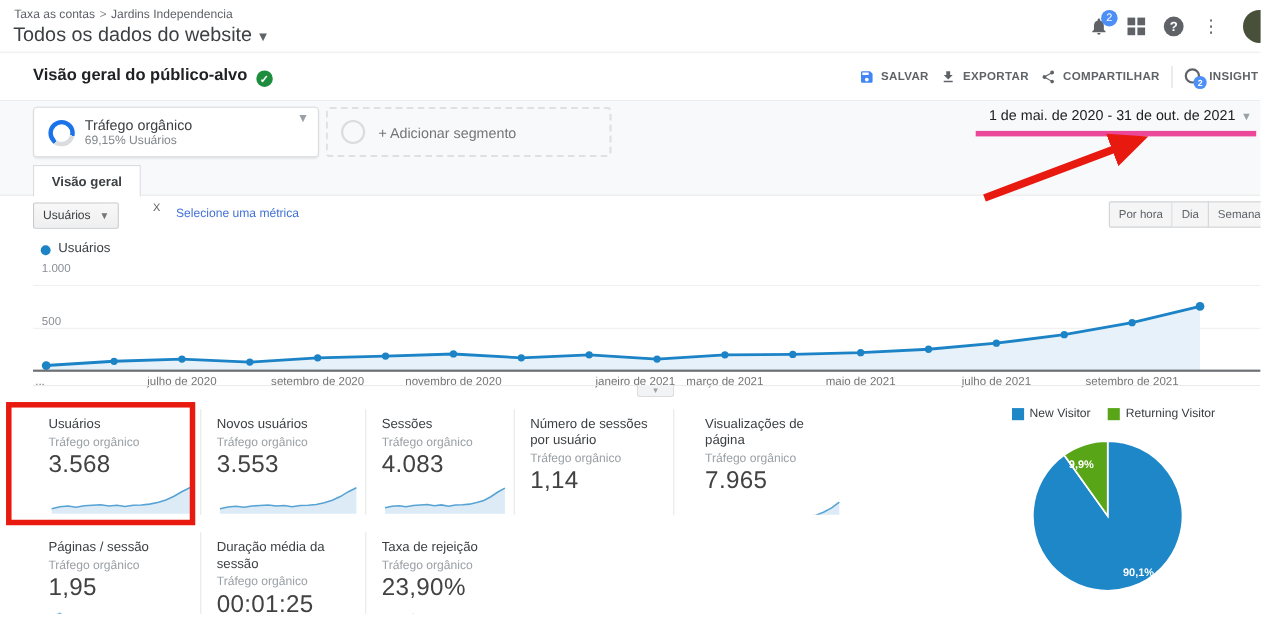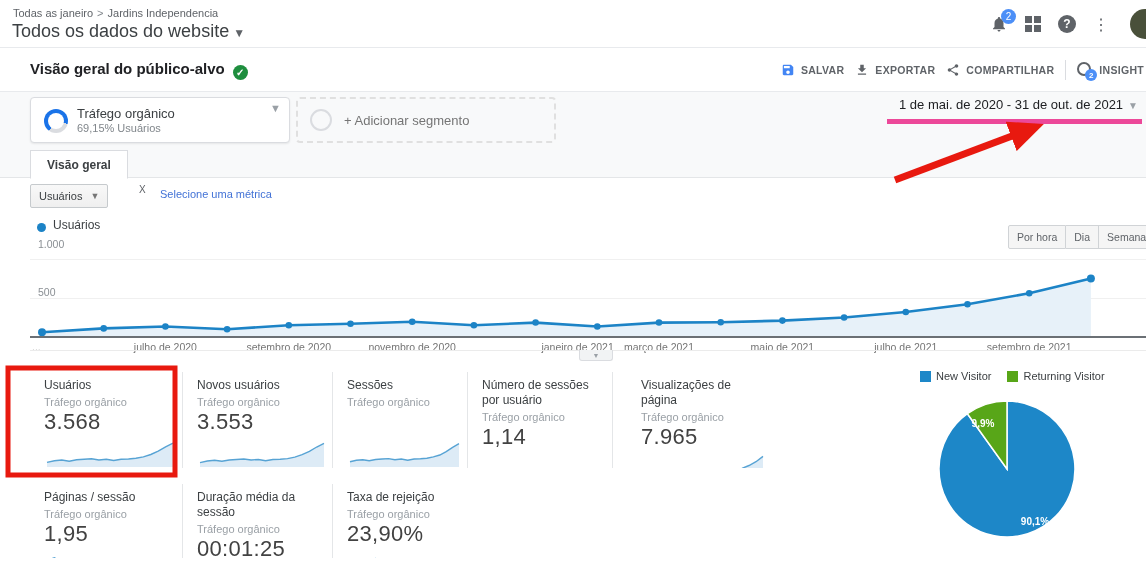--- a/index.html
+++ b/index.html
@@ -49,21 +49,21 @@
 
   
   .tab-line { position:absolute; left:0; top:177px; width:1146px; height:1px; background:#e4e6e8; }
   .tab { position:absolute; left:30px; top:150px; height:29px; padding:0 16px; background:#fff; border:1px solid #dadce0; border-bottom:1px solid #fff; display:flex; align-items:center; font-size:12px; font-weight:bold; color:#3c4043; z-index:2; cursor:pointer; }
   .panel { position:absolute; left:0; top:178px; width:1146px; height:383px; background:#fff; }
   .metric-select { position:absolute; left:30px; top:184px; height:24px; padding:0 8px; border:1px solid #c6cacd; border-radius:2px; background:linear-gradient(#f8f8f8,#efefef); display:flex; align-items:center; gap:8px; font-size:11px; color:#3c4043; cursor:pointer; }
   .metric-select .chev { font-size:9px; color:#757575; }
   .vs-x { position:absolute; left:139px; top:184px; font-size:10px; color:#5f6368; cursor:pointer; }
   .sel-metric { position:absolute; left:160px; top:188px; font-size:11px; color:#4272d6; cursor:pointer; }
   .gran { position:absolute; left:1008px; top:183px; display:flex; }
-  .gran button { height:24px; padding:0 8px; font-size:10.5px; font-family:inherit; color:#5f6368; background:#f5f5f5; border:1px solid #d0d3d6; border-left:none; cursor:pointer; white-space:nowrap;margin-top:42px; }
+  .gran button { height:24px; padding:0 8px; font-size:10.5px; font-family:inherit; color:#5f6368; background:#f5f5f5; border:1px solid #d0d3d6; border-left:none; cursor:pointer; white-space:nowrap; }
   .gran button:first-child { border-left:1px solid #d0d3d6; border-radius:2px 0 0 2px; }
 
   
   .legend-dot { position:absolute; left:37px; top:223px; width:9px; height:9px; border-radius:50%; background:#1c83c6; }
   .legend-lbl { position:absolute; left:53px; top:218px; font-size:12px; color:#3c4043; }
   .ytick { position:absolute; left:38px; font-size:10.5px; color:#8a8f94; }
   .gridline { position:absolute; left:30px; width:1116px; height:1px; background:#f0f0f0; }
   .axisline { position:absolute; left:30px; top:336px; width:1116px; height:2px; background:#6b7075; }
   .xtick { position:absolute; top:341px; font-size:10.5px; color:#757575; white-space:nowrap; }
   .chart-divider { position:absolute; left:30px; top:350px; width:1116px; height:1px; background:#ebebeb; }
@@ -90,21 +90,21 @@
 
   .ic-svg { display:block; }
 </style>
 </head>
 <body>
 
 <div id="stage">
 
   <div class="topbar">
     <div class="breadcrumb">
-      <span>Todas as janeiro</span><span class="crumb-sep">&gt;</span><span>Jardins Independencia</span>
+      <span>Taxa as contas</span><span class="crumb-sep">&gt;</span><span>Jardins Independencia</span>
     </div>
     <div class="view-title"><span>Todos os dados do website</span><span class="chev">▼</span></div>
     <div class="topbar-icons">
       <div class="tb-ic">
         <svg class="ic-svg" width="18" height="18" viewBox="0 0 24 24">
             <path fill="#5f6368" d="M12 22c1.1 0 2-.9 2-2h-4c0 1.1.9 2 2 2zm6-6v-5c0-3.1-1.6-5.6-4.5-6.3V4c0-.8-.7-1.5-1.5-1.5S10.5 3.2 10.5 4v.7C7.6 5.4 6 7.9 6 11v5l-2 2v1h16v-1l-2-2z"></path>
           </svg>
         <div class="badge">2</div>
       </div>
       <div class="tb-ic">
@@ -248,20 +248,21 @@
         <div class="mc-seg">Tráfego orgânico</div>
         <div class="mc-value">3.553</div>
         <svg width="130" height="30" class="mc-spark">
           <path d="M3,29 L3.0,24.6 L10.3,23.0 L17.6,22.2 L24.9,23.2 L32.2,22.0 L39.5,21.5 L46.8,21.0 L54.1,22.0 L61.4,21.5 L68.6,22.7 L75.9,21.5 L83.2,21.3 L90.5,20.6 L97.8,19.1 L105.1,16.7 L112.4,13.4 L119.7,9.0 L127.0,5.4 L127.0,29 Z" fill="#ddebf6"></path>
           <path d="M3.0,24.6 L10.3,23.0 L17.6,22.2 L24.9,23.2 L32.2,22.0 L39.5,21.5 L46.8,21.0 L54.1,22.0 L61.4,21.5 L68.6,22.7 L75.9,21.5 L83.2,21.3 L90.5,20.6 L97.8,19.1 L105.1,16.7 L112.4,13.4 L119.7,9.0 L127.0,5.4" fill="none" stroke="#57a3d4" stroke-width="1.4"></path>
         </svg>
       </div>
       <div class="mcard bordered" style="left: 332px; top: 372px; width: 133px; height: 96px;">
         <div class="mc-label">Sessões</div>
         <div class="mc-seg">Tráfego orgânico</div>
+        <div class="mc-value">4.083</div>
         <svg width="115" height="30" class="mc-spark">
           <path d="M3,29 L3.0,23.7 L9.4,22.2 L15.8,21.8 L22.2,22.7 L28.6,21.5 L35.1,21.0 L41.5,20.6 L47.9,21.8 L54.3,21.0 L60.7,22.2 L67.1,21.0 L73.5,20.8 L79.9,20.3 L86.4,18.9 L92.8,17.0 L99.2,13.6 L105.6,9.3 L112.0,5.7 L112.0,29 Z" fill="#ddebf6"></path>
           <path d="M3.0,23.7 L9.4,22.2 L15.8,21.8 L22.2,22.7 L28.6,21.5 L35.1,21.0 L41.5,20.6 L47.9,21.8 L54.3,21.0 L60.7,22.2 L67.1,21.0 L73.5,20.8 L79.9,20.3 L86.4,18.9 L92.8,17.0 L99.2,13.6 L105.6,9.3 L112.0,5.7" fill="none" stroke="#57a3d4" stroke-width="1.4"></path>
         </svg>
       </div>
       <div class="mcard bordered" style="left: 467px; top: 372px; width: 143px; height: 96px;">
         <div class="mc-label">Número de sessões por usuário</div>
         <div class="mc-seg">Tráfego orgânico</div>
         <div class="mc-value">1,14</div>
         <svg width="125" height="30" class="mc-spark">

